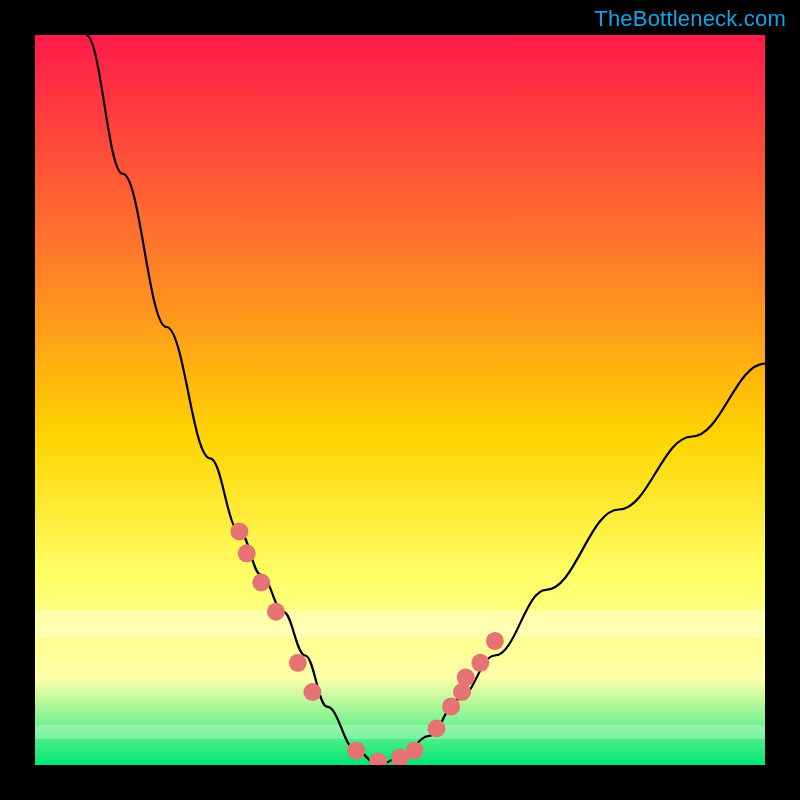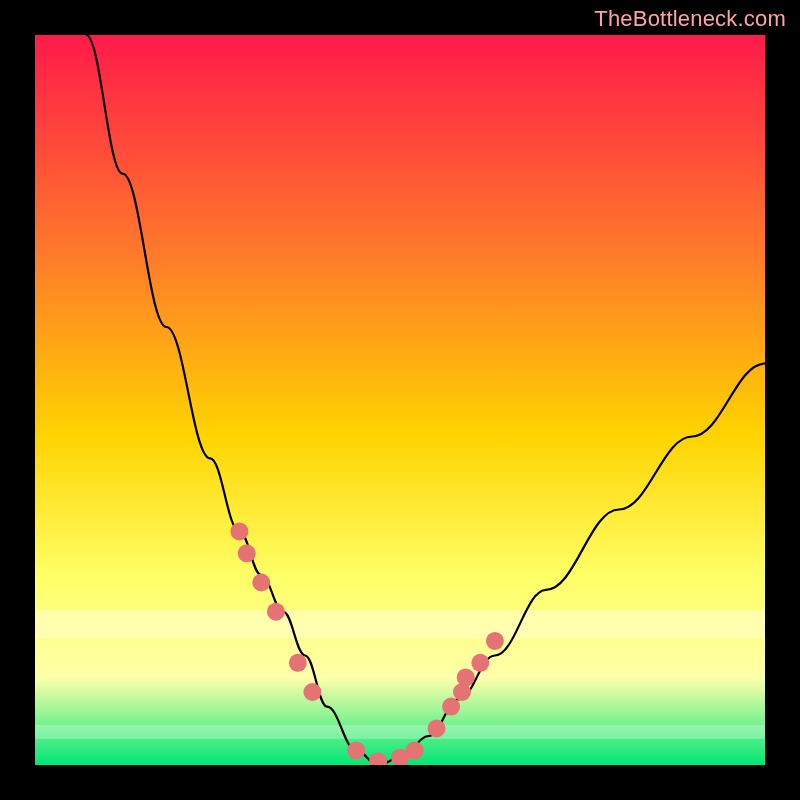--- a/index.html
+++ b/index.html
@@ -24,21 +24,21 @@
     left: 35px;
     top: 35px;
     width: 730px;
     height: 730px;
     overflow: hidden;
   }
   .watermark {
     position: absolute;
     top: 6px;
     right: 14px;
-    color: #fca5a5;
+    color: #0ea5e9;
     font-size: 22px;
     font-weight: 500;
     letter-spacing: 0.2px;
     z-index: 20;
   }
   svg {
     display: block;
   }
 </style>
 </head>

